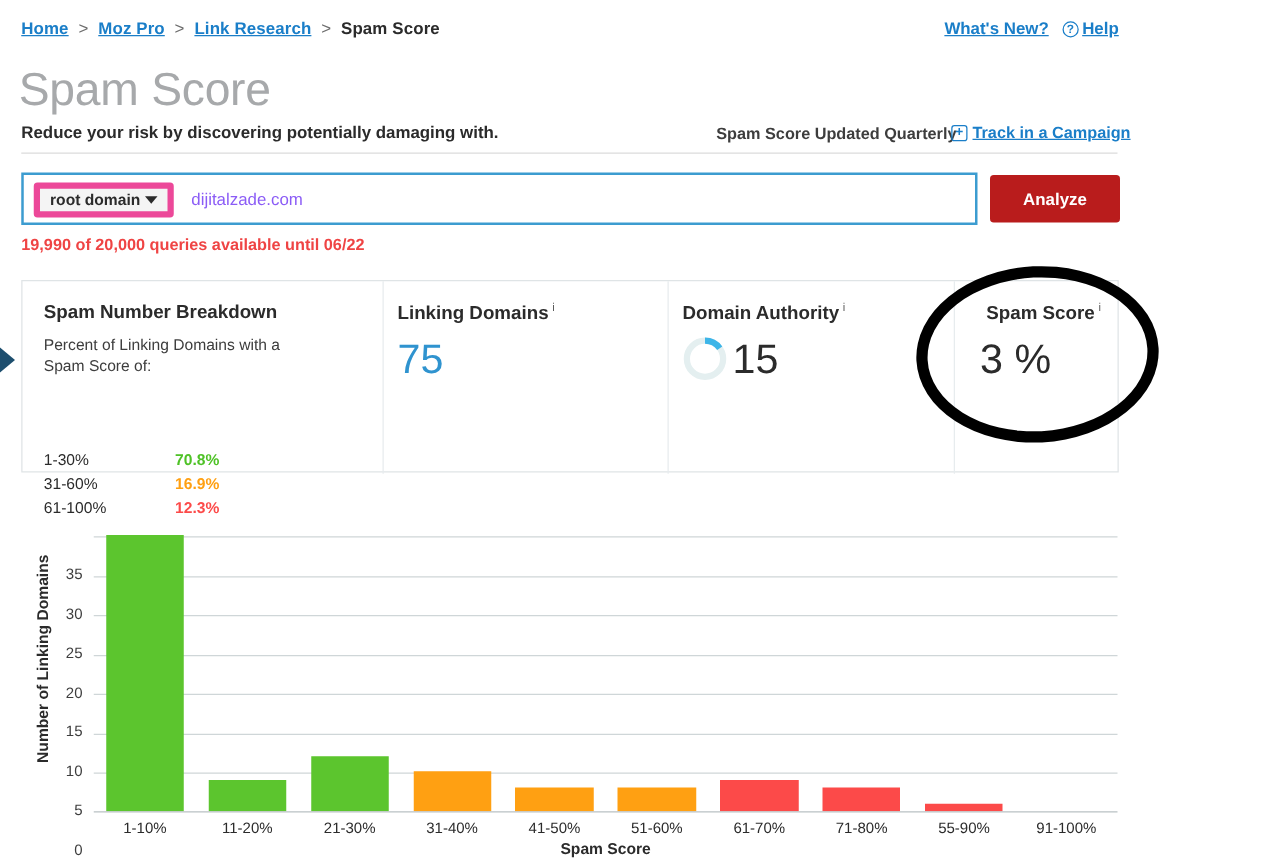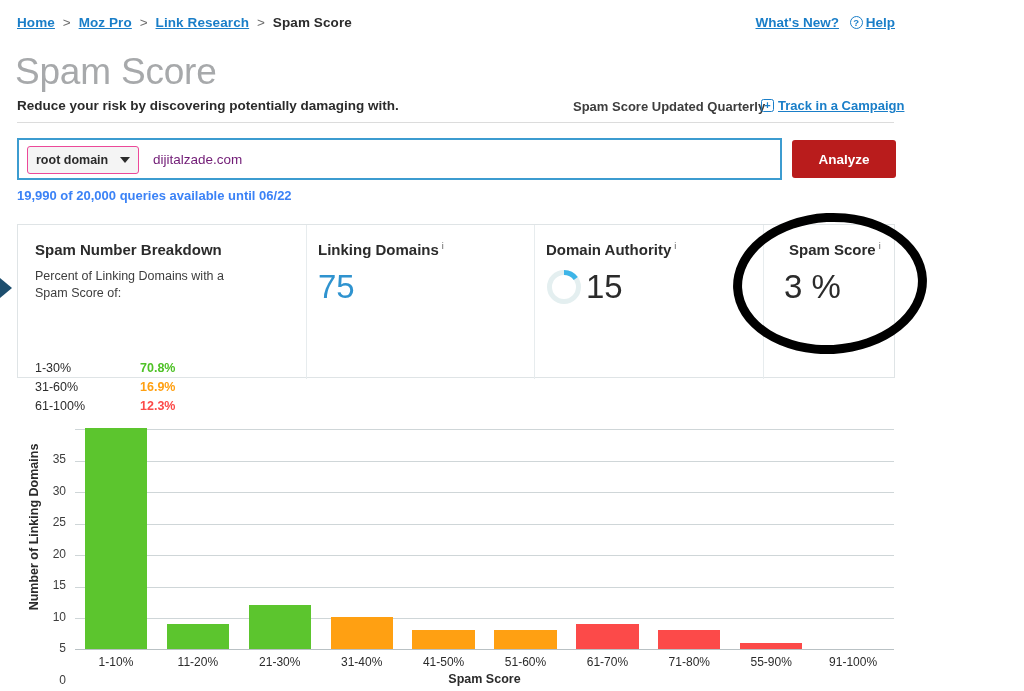--- a/index.html
+++ b/index.html
@@ -75,47 +75,47 @@
   
   .searchbox {
     position: absolute; left: 17px; top: 138px;
     width: 765px; height: 42px;
     border: 2px solid #3c9cd0; background: #ffffff;
   }
   .dropdown {
     position: absolute; left: 8px; top: 6px;
     width: 112px; height: 28px;
     background: #f4f4f4;
-    border: 1px solid #ec4899; border-radius: 3px;
+    border: 5px solid #ec4899; border-radius: 3px;
     font-size: 12.5px; font-weight: 600; color: #2b2b2b;
     display: flex; align-items: center; padding: 0 8px;
     cursor: pointer;
   }
   .dropdown .caret {
     margin-left: auto;
     width: 0; height: 0;
     border-left: 5px solid transparent; border-right: 5px solid transparent;
     border-top: 6px solid #2b2b2b;
   }
   .sinput {
     position: absolute; left: 132px; top: 0; width: 620px; height: 38px;
     border: 0; outline: 0; background: transparent;
     font-family: "Liberation Sans", sans-serif;
-    font-size: 13.5px; color: #701a75; font-weight: 400;
+    font-size: 13.5px; color: #8b5cf6; font-weight: 400;
   }
   .analyze {
     position: absolute; left: 792px; top: 140px;
     width: 104px; height: 38px;
     background: #b91c1c; border: 0; border-radius: 3px;
     color: #ffffff; font-size: 13.5px; font-weight: 700;
     font-family: "Liberation Sans", sans-serif; cursor: pointer;
   }
   .quota {
     position: absolute; left: 17px; top: 188px;
-    font-size: 13px; font-weight: 700; color: #3b82f6;
+    font-size: 13px; font-weight: 700; color: #ef4444;
   }
 
   
   .card {
     position: absolute; left: 17px; top: 224px;
     width: 878px; height: 154px;
     background: #ffffff; border: 1px solid #dfe4e6;
   }
   .arrow-marker {
     position: absolute; left: 0px; top: 278px;

